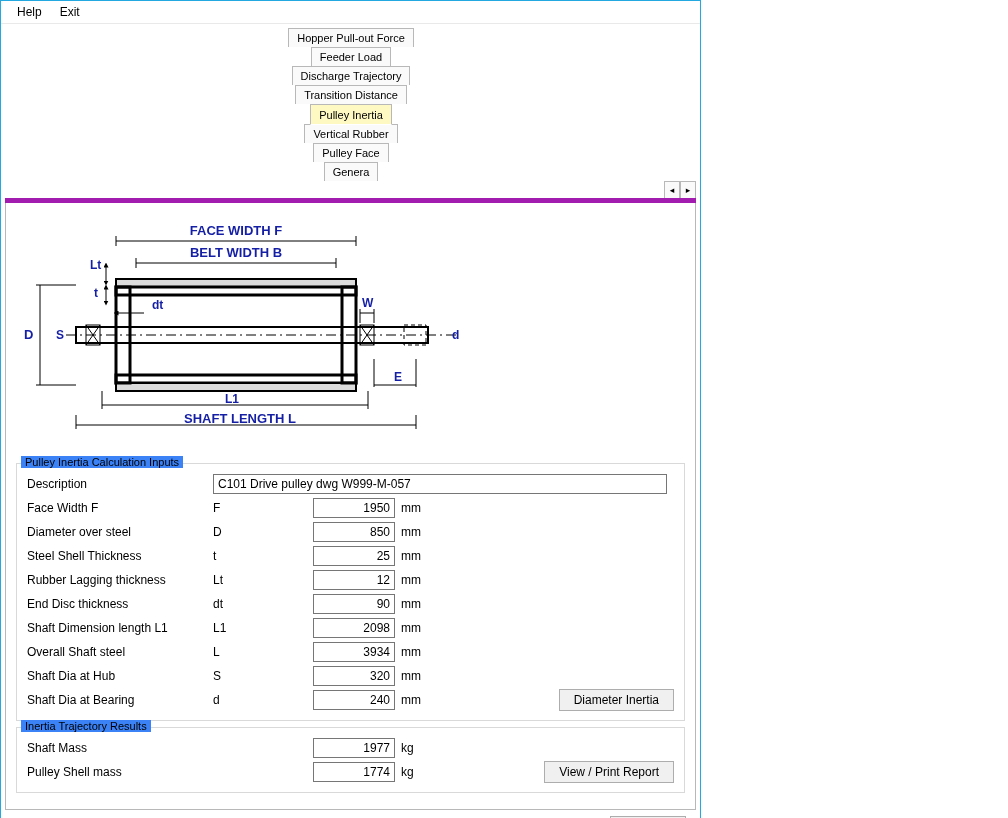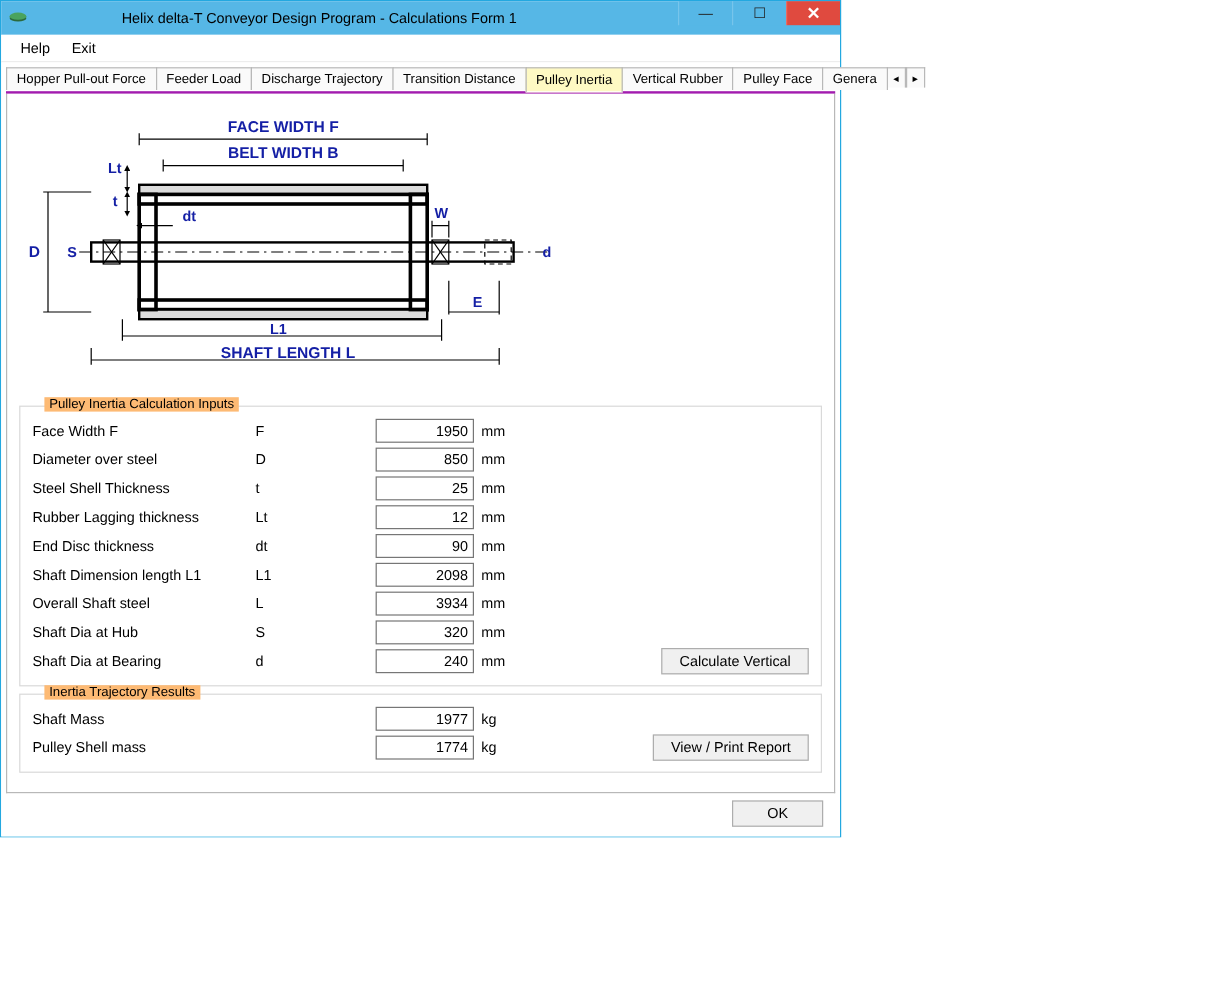--- a/index.html
+++ b/index.html
@@ -64,23 +64,24 @@
     padding-left: 16px;
     gap: 18px;
   }
   .menubar span { cursor: default; }
   .client {
     padding: 4px 4px 8px 4px;
     background: #fff;
   }
   .tabbar {
     display: flex;
-    align-items: flex-start;
-    border-bottom: 2px solid #a21caf;
+    align-items: center;
+    border-bottom: 5px solid #a21caf;
     position: relative;
+    flex-direction: column;
   }
   .tab {
     padding: 3px 8px 3px 8px;
     border: 1px solid #b8b8b8;
     border-bottom: none;
     background: #fafafa;
     margin-right: -1px;
     font-size: 11px;
     white-space: nowrap;
     position: relative;
@@ -121,22 +122,22 @@
 
   
   .groupbox {
     border: 1px solid #d9d9d9;
     margin: 4px 0 6px 0;
     padding: 8px 10px 8px 10px;
     position: relative;
   }
   .groupbox > .legend {
     position: absolute;
-    top: -8px; left: 20px;
-    background: #fdba74;
+    top: -8px; left: 4px;
+    background: #3b82f6;
     padding: 0 4px;
     font-size: 11px;
   }
   .row {
     display: flex;
     align-items: center;
     height: 24px;
   }
   .row .lbl { width: 186px; }
   .row .sym { width: 100px; }
@@ -166,34 +167,20 @@
   .footer {
     display:flex; justify-content:flex-end;
     padding: 6px 10px 0 0;
   }
   .footer button.form-btn { min-width:76px; }
 </style>
 </head>
 <body>
 
 <div class="window">
-  <div class="titlebar">
-    <span class="app-icon">
-      <svg viewBox="0 0 16 16" width="16" height="16">
-          <ellipse cx="8" cy="8" rx="7" ry="3" fill="#2b6a3d"></ellipse>
-          <ellipse cx="8" cy="6.5" rx="7" ry="3" fill="#4aa35e"></ellipse>
-        </svg>
-    </span>
-    <span class="title">Helix delta-T Conveyor Design Program - Calculations Form 1</span>
-    <div class="win-controls">
-      <div class="win-btn">—</div>
-      <div class="win-btn">☐</div>
-      <div class="win-btn close">✕</div>
-    </div>
-  </div>
 
   <div class="menubar">
     <span>Help</span>
     <span>Exit</span>
   </div>
 
   <div class="client">
     <div class="tabbar">
       <div class="tab">Hopper Pull-out Force</div>
       <div class="tab">Feeder Load</div>
@@ -285,20 +272,24 @@
             <marker id="arr" viewBox="0 0 6 6" refX="3" refY="3" markerWidth="5" markerHeight="5" orient="auto-start-reverse">
               <path d="M0,0 L6,3 L0,6 z" fill="#000"></path>
             </marker>
           </defs>
         </svg>
       </div>
 
       <div class="groupbox">
         <span class="legend">Pulley Inertia Calculation Inputs</span>
         <div class="row">
+          <span class="lbl">Description</span>
+          <input class="desc" value="C101 Drive pulley dwg W999-M-057" style="">
+        </div>
+        <div class="row">
           <span class="lbl">Face Width F</span>
           <span class="sym">F</span>
           <input value="1950" style="">
           <span class="unit">mm</span>
         </div>
         <div class="row">
           <span class="lbl">Diameter over steel</span>
           <span class="sym">D</span>
           <input value="850" style="">
           <span class="unit">mm</span>
@@ -337,21 +328,21 @@
           <span class="lbl">Shaft Dia at Hub</span>
           <span class="sym">S</span>
           <input value="320" style="">
           <span class="unit">mm</span>
         </div>
         <div class="row">
           <span class="lbl">Shaft Dia at Bearing</span>
           <span class="sym">d</span>
           <input value="240" style="">
           <span class="unit">mm</span>
-          <span class="btn-area"><button class="form-btn">Calculate Vertical</button></span>
+          <span class="btn-area"><button class="form-btn">Diameter Inertia</button></span>
         </div>
       </div>
 
       <div class="groupbox">
         <span class="legend">Inertia Trajectory Results</span>
         <div class="row">
           <span class="lbl">Shaft Mass</span>
           <span class="sym"></span>
           <input readonly="" value="1977" style="">
           <span class="unit">kg</span>

